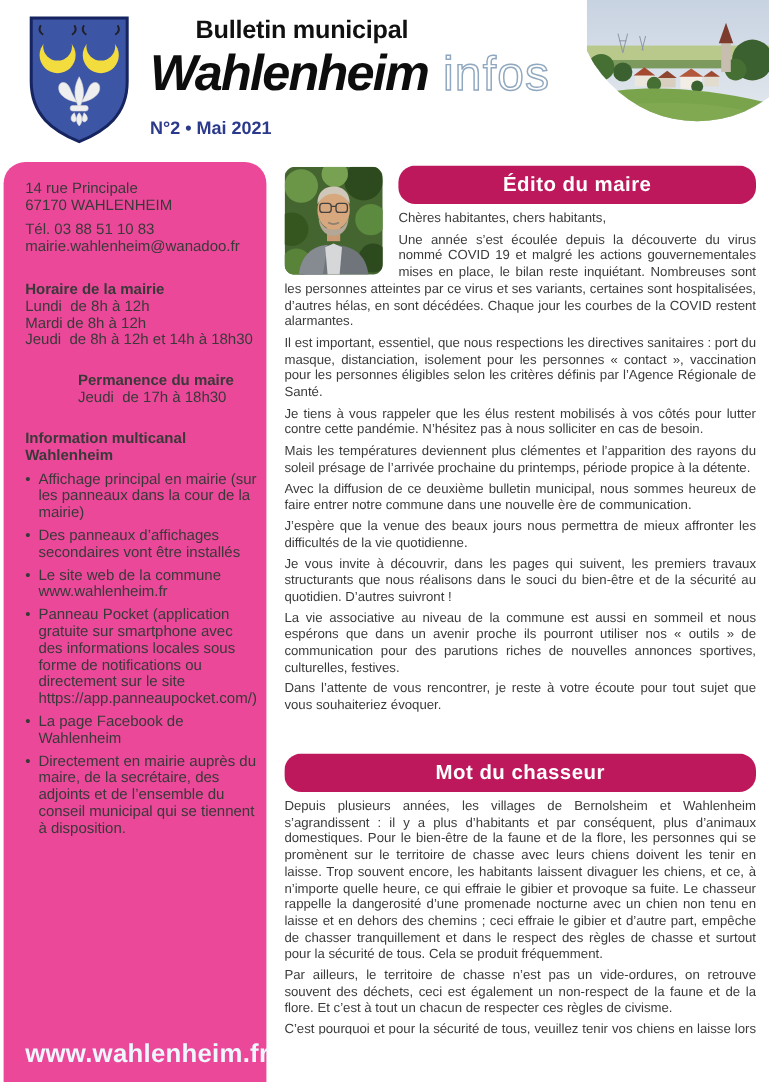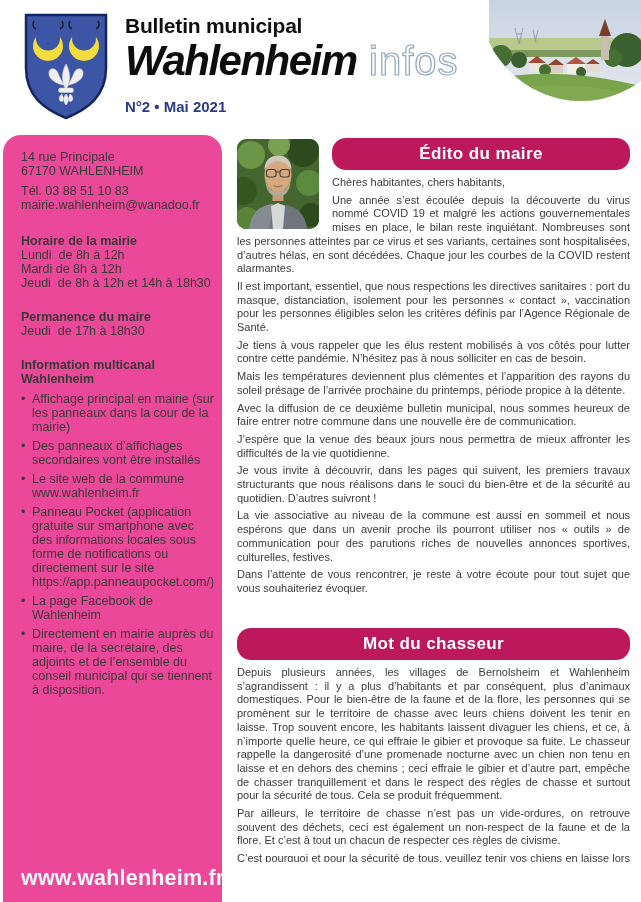--- a/index.html
+++ b/index.html
@@ -3,41 +3,41 @@
 <meta charset="utf-8">
 <style>
   html,body{margin:0;padding:0;background:#ffffff;}
   .page{
     position:relative;width:641px;height:902px;overflow:hidden;background:#fff;
     font-family:"Liberation Sans", sans-serif;color:#3b3b3b;
   }
   
   .coat{position:absolute;left:18px;top:10px;}
   .masthead{position:absolute;left:125px;top:13px;width:400px;}
-  .kicker{font-size:21px;font-weight:bold;color:#101010;letter-spacing:-0.2px;line-height:25px;}
+  .kicker{font-size:21px;font-weight:bold;color:#101010;letter-spacing:-0.2px;line-height:25px;margin-left:38px;}
   .title-row{white-space:nowrap;line-height:46px;}
   .title-main{font-size:42px;font-weight:bold;font-style:italic;color:#0d0d0d;letter-spacing:-1.5px;}
   .title-suffix{font-size:40px;font-weight:normal;color:#93a9c0;letter-spacing:1px;margin-left:8px;}
   @supports (-webkit-text-stroke: 1px black){
     .title-suffix{color:transparent;-webkit-text-stroke:1.2px #8fa7bf;}
   }
   .issue{font-size:15px;font-weight:bold;color:#2c3a8c;margin-top:5px;}
   .photo-blob{position:absolute;top:0;right:0;width:152px;height:122px;}
   
   .sidebar{
     position:absolute;left:3px;top:135px;width:219px;height:767px;
     background:#ec4899;border-radius:18px 18px 0 0;
     padding:15px 8px 0 18px;box-sizing:border-box;
     font-size:12.5px;line-height:14px;color:#393939;
   }
   .sb-block{margin:0;}
   .addr{margin-bottom:6px;}
   .contact{margin-bottom:22px;}
   .hours{margin-bottom:20px;}
-  .perm{margin-bottom:20px;}
+  .perm{margin-bottom:20px;margin-left:44px;}
   .sb-title{font-weight:bold;}
   .keep-sp{white-space:pre-wrap;}
   .sb-list{list-style:none;margin:6px 0 0;padding:0;}
   .sb-list li{position:relative;padding-left:11px;margin-bottom:5px;}
   .sb-list li::before{content:"•";position:absolute;left:0;top:0;}
   .committee-box{
     position:absolute;left:22px;top:652px;width:186px;box-sizing:border-box;
     background:#ffffff;padding:7px 6px 8px 9px;font-size:12px;line-height:14.5px;
   }
   .committee-box .bold{font-weight:bold;}

